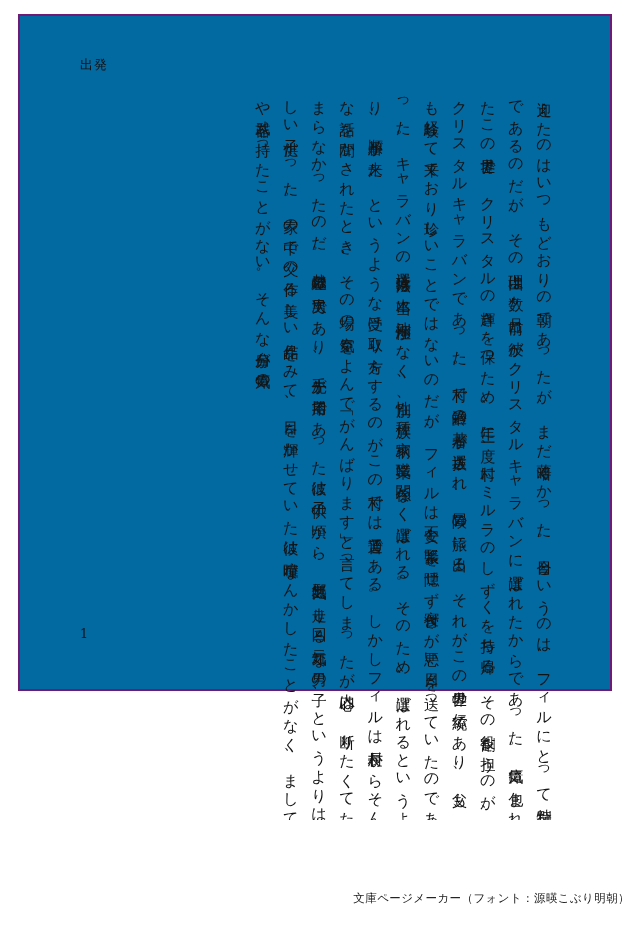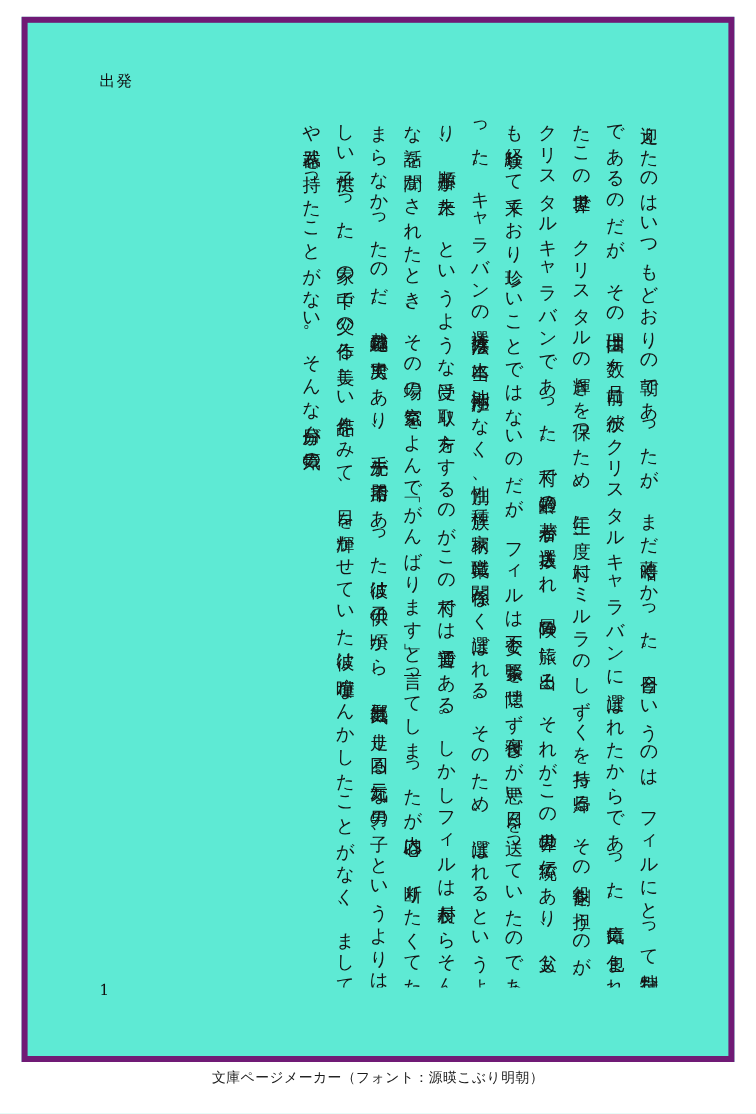--- a/index.html
+++ b/index.html
@@ -24,24 +24,24 @@
     height: 928px;
     box-sizing: border-box;
   }
 
   
   .page-frame {
     position: absolute;
     left: 18px;
     top: 14px;
     width: 594px;
-    height: 871px;
-    border: 5px solid #701a75;
+    height: 677px;
+    border: 2px solid #701a75;
     box-sizing: border-box;
-    background: #5eead4;
+    background: #0369a1;
   }
 
   
   .page-header {
     position: absolute;
     left: 60px;
     top: 40px;
     font-size: 13px;
     letter-spacing: 1px;
     color: #111111;
@@ -79,21 +79,21 @@
     font-size: 12.5px;
     color: #111111;
   }
 
   
   .footer-caption {
     position: absolute;
     left: 0;
     right: 0;
     bottom: 22px;
-    text-align: center;
+    text-align: right;
     font-size: 11.5px;
     color: #1a1a1a;
     letter-spacing: 0.4px;
   }
 </style>
 </head>
 <body>
 
 <div class="page">
 

